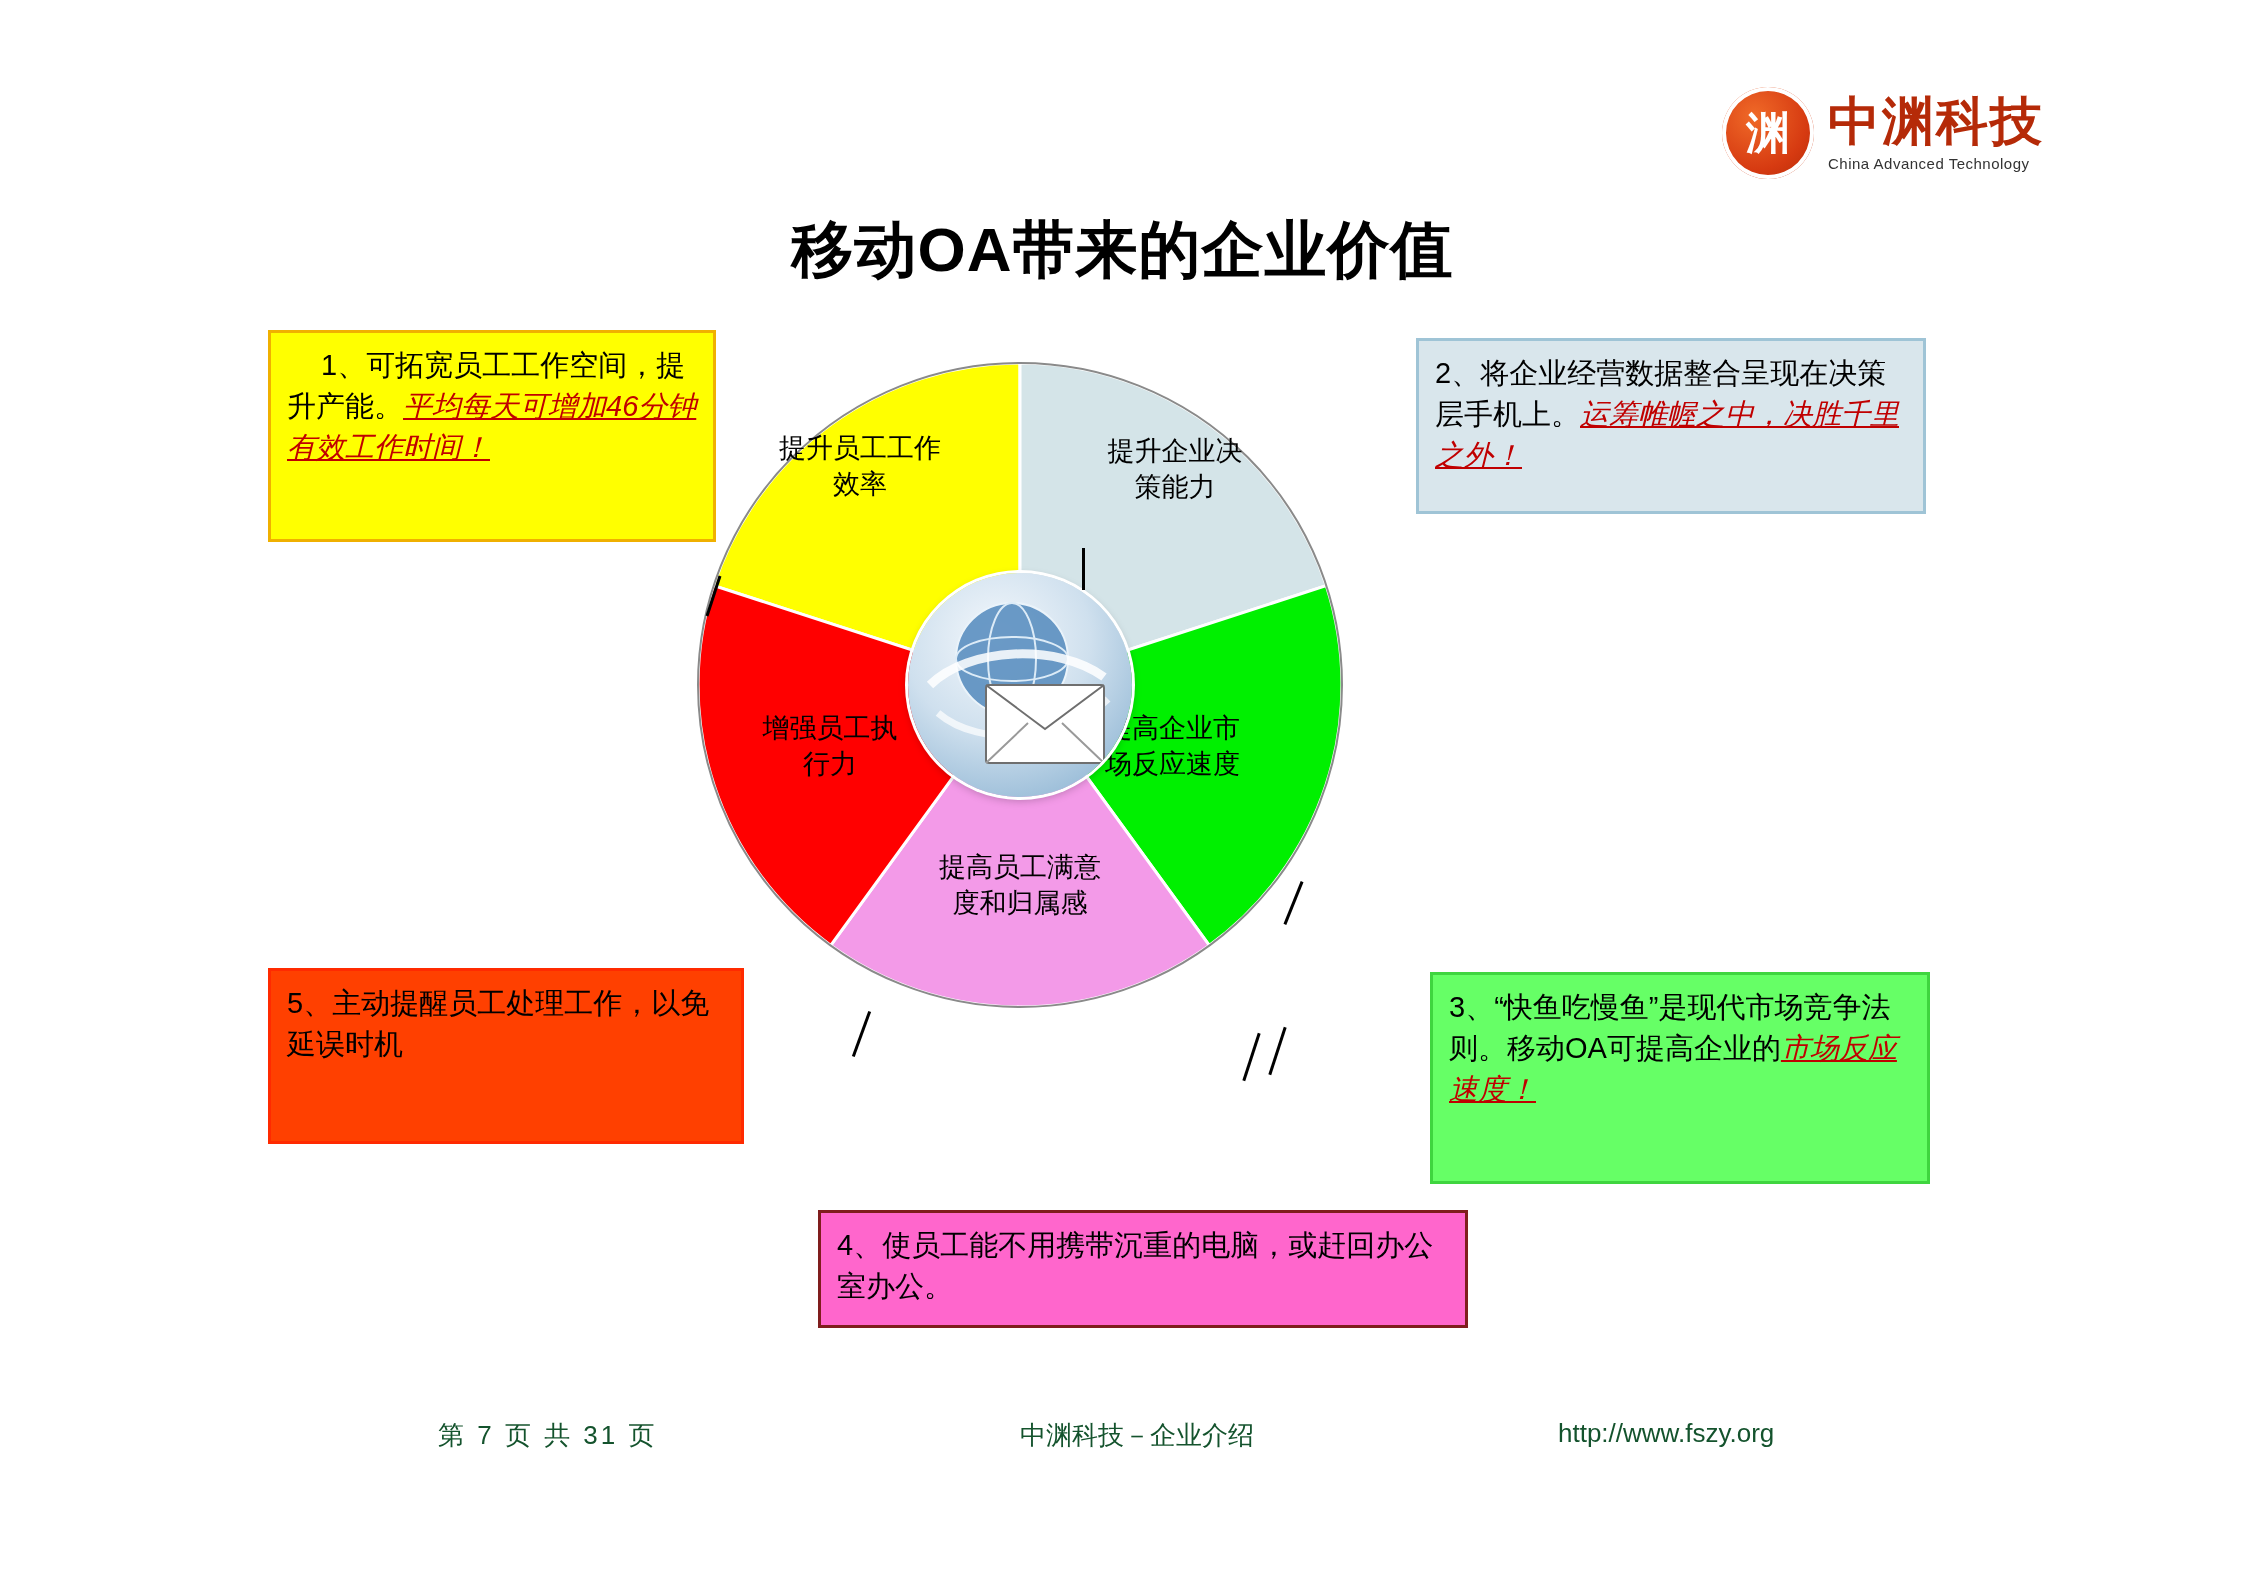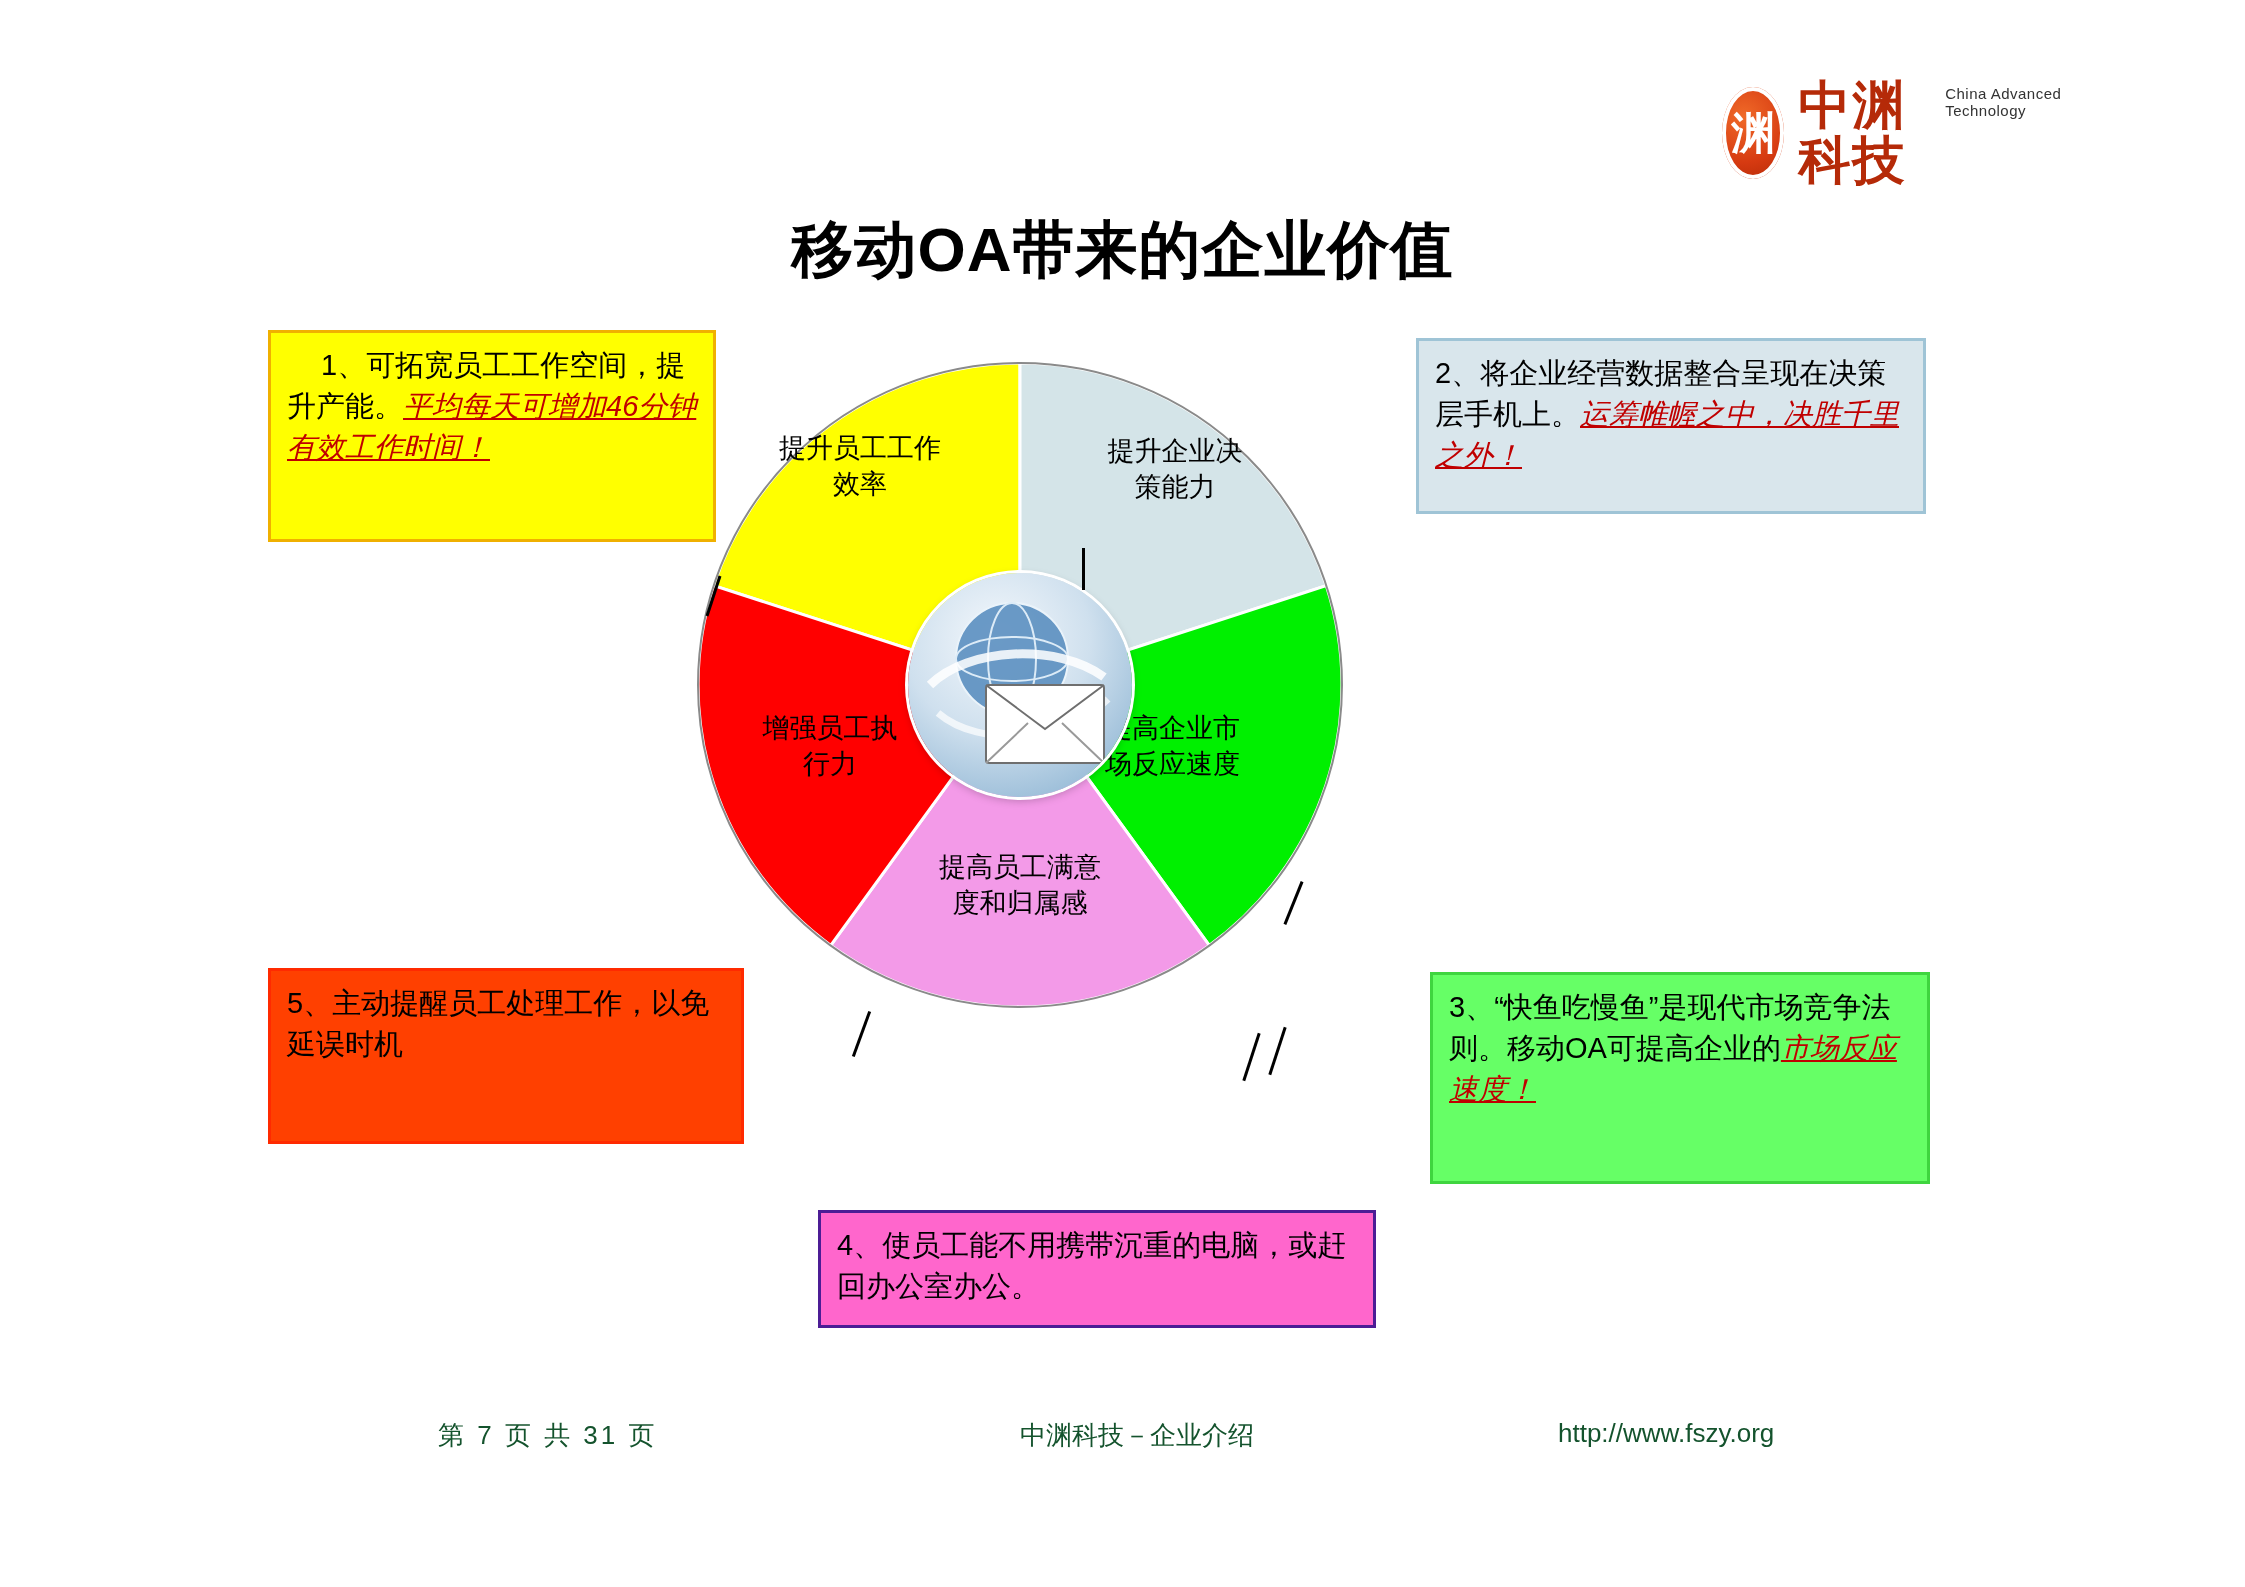--- a/index.html
+++ b/index.html
@@ -37,21 +37,21 @@
     color: #ffffff;
     font-size: 44px;
     font-weight: bold;
     display: flex;
     align-items: center;
     justify-content: center;
     box-shadow: inset 0 0 0 4px #ffffff;
   }
   #logo-text {
     display: flex;
-    flex-direction: row;
+    flex-direction: column;
     justify-content: center;
   }
   #logo-cn {
     font-size: 52px;
     font-weight: bold;
     color: #b52a08;
     letter-spacing: 2px;
     line-height: 1.05;
   }
   #logo-en {
@@ -143,23 +143,23 @@
     background: #d9e6ec;
     border: 3px solid #9fc4d6;
     margin-left: 44px;
   }
   #callout-3 {
     left: 1430px; top: 972px; width: 500px; min-height: 212px;
     background: #66ff66;
     border: 3px solid #3fd53f;
   }
   #callout-4 {
-    left: 818px; top: 1210px; width: 558px; min-height: 118px;
+    left: 818px; top: 1210px; width: 650px; min-height: 118px;
     background: #ff66cc;
-    border: 3px solid #4c1d95;
+    border: 3px solid #7f1d1d;
   }
   #callout-5 {
     left: 268px; top: 968px; width: 476px; min-height: 176px;
     background: #ff4000;
     border: 3px solid #ff2a00;
   }
 
   
   .leader {
     position: absolute;

